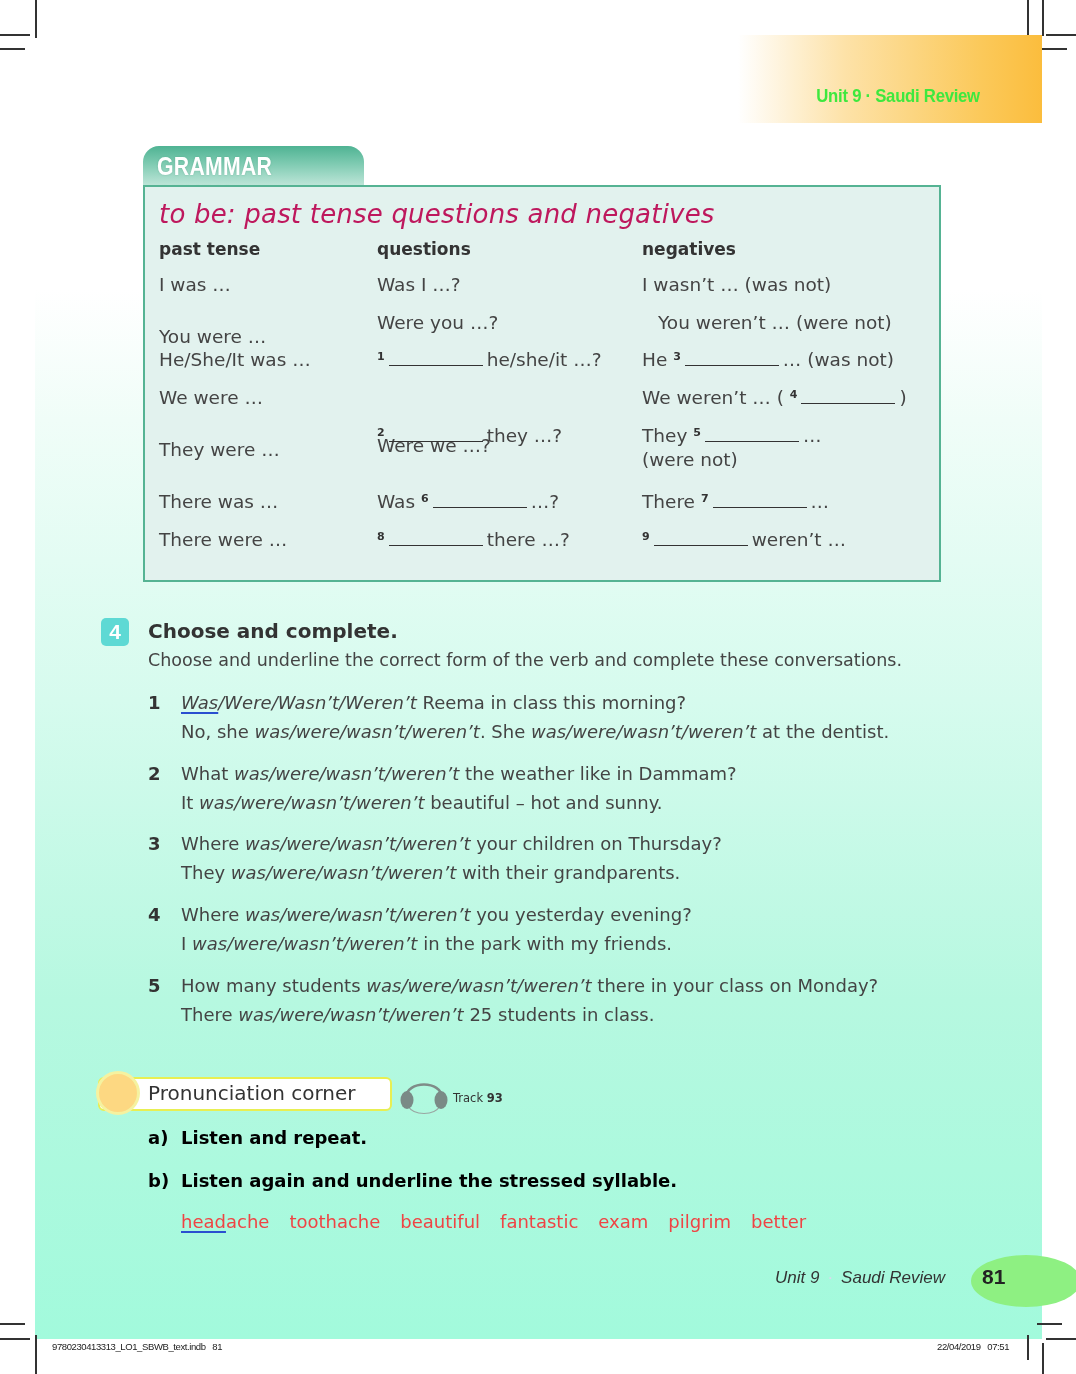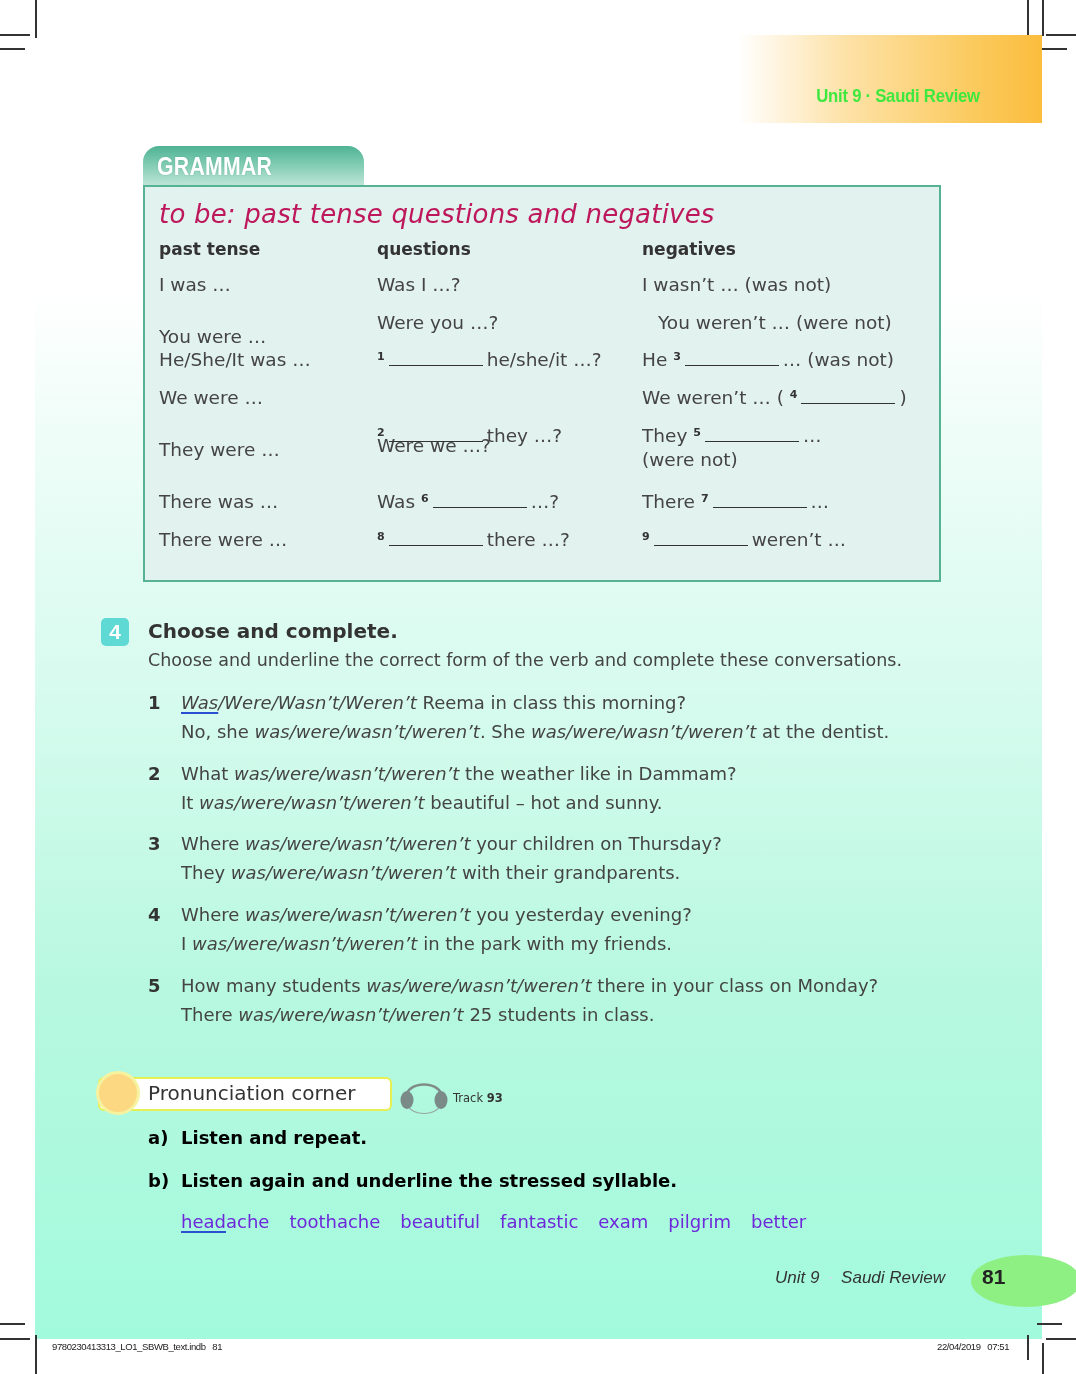--- a/index.html
+++ b/index.html
@@ -73,21 +73,21 @@
   .pc-circle {
     position: absolute; left: 96px; top: 1071px; width: 44px; height: 44px; border-radius: 50%;
     background: #fdd882; border: 3px solid #f5f2a0; box-sizing: border-box;
   }
   .pc-label { position: absolute; left: 148px; top: 1081px; font-size: 20px; color: #333; }
   .headphones { position: absolute; left: 398px; top: 1072px; width: 52px; height: 44px; }
   .track { position: absolute; left: 453px; top: 1091px; font-size: 11.5px; color: #333; }
   .track b { font-weight: bold; }
   .pc-item { position: absolute; left: 148px; font-size: 18px; font-weight: bold; color: #000000; white-space: nowrap; }
   .pc-item .lbl { display: inline-block; width: 33px; }
-  .words { position: absolute; left: 181px; top: 1211px; font-size: 18px; color: #6d28d9; white-space: nowrap; }
+  .words { position: absolute; left: 181px; top: 1211px; font-size: 18px; color: #ef4444; white-space: nowrap; }
   .words span.w { margin-right: 20px; }
   
   .footer-unit {
     position: absolute; left: 775px; top: 1268px; font-family: "Liberation Sans", sans-serif;
     font-style: italic; font-size: 17px; color: #333;
   }
   .footer-unit .dot { color: #e0d6ee; margin: 0 8px; font-style: normal; }
   .pagenum-blob {
     position: absolute; left: 971px; top: 1255px; width: 110px; height: 52px; border-radius: 50%;
     background: #8ef082;

